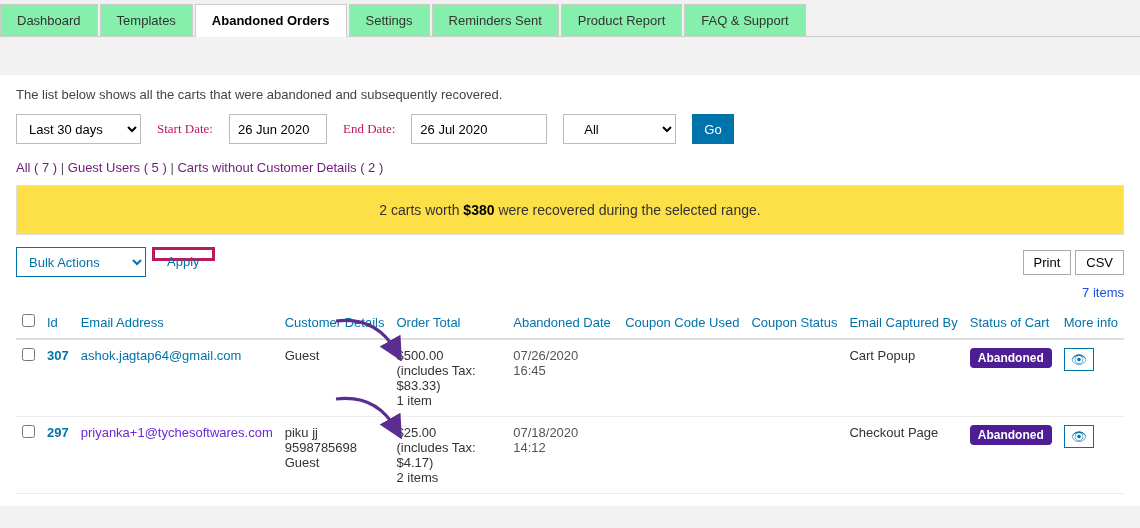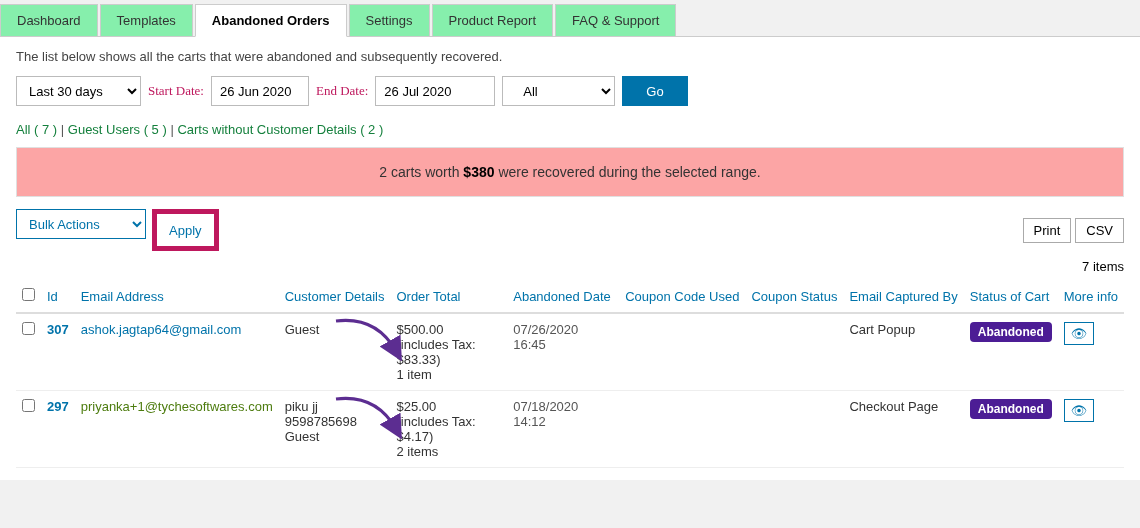--- a/index.html
+++ b/index.html
@@ -18,49 +18,49 @@
       margin-top: 4px;
     }
     .nav-tab.active {
       background: #fff;
       border-bottom: 1px solid #fff;
       margin-bottom: -1px;
       font-weight: bold;
       color: #000;
     }
 
-    .main-content { background: #fff; padding: 12px 16px; }
+    .main-content { background: #fff; padding: 12px 16px; margin-top: 38px; }
 
     .description { font-size: 13px; color: #444; margin-bottom: 12px; }
 
-    .filter-row { display: flex; align-items: center; gap: 7px; margin-bottom: 16px; flex-wrap: wrap; }
+    .filter-row { display: flex; align-items: center; gap: 16px; margin-bottom: 16px; flex-wrap: wrap; }
     .filter-row label { font-size: 13px; color: #be185d; font-family: Liberation Serif, serif; }
     .filter-row select, .filter-row input[type="text"] {
       padding: 4px 8px;
       border: 1px solid #bbb;
       font-size: 13px;
       height: 30px;
     }
     .filter-row select { background: #fff; }
     .go-btn {
       background: #0073aa;
       color: #fff;
       border: none;
-      padding: 5px 24px;
+      padding: 5px 12px;
       font-size: 13px;
       cursor: pointer;
       height: 30px;
     }
 
     .filter-links { margin-bottom: 10px; font-size: 13px; }
-    .filter-links a { color: #15803d; text-decoration: none; }
+    .filter-links a { color: #701a75; text-decoration: none; }
     .filter-links span { color: #555; }
 
     .recovery-banner {
-      background: #fca5a5;
+      background: #fde047;
       border: 1px solid #e0e0e0;
       padding: 16px;
       text-align: center;
       font-size: 14px;
       margin-bottom: 12px;
       color: #333;
     }
     .recovery-banner strong { color: #000; }
 
     .actions-row {
@@ -75,35 +75,35 @@
       border: 1px solid #0073aa;
       font-size: 13px;
       height: 30px;
       color: #0073aa;
       background: #fff;
       min-width: 130px;
     }
     .apply-btn {
       background: #fff;
       color: #0073aa;
-      border: 5px solid #be185d;
+      border: 3px solid #be185d;
       padding: 4px 12px;
       font-size: 13px;
       cursor: pointer;
-      height: 42px;
+      height: 14px;
     }
     .print-csv { display: flex; gap: 4px; }
     .print-btn, .csv-btn {
       background: #fff;
       border: 1px solid #aaa;
       padding: 4px 10px;
       font-size: 13px;
       cursor: pointer;
     }
-    .items-count { font-size: 13px; color: #000000; }
+    .items-count { font-size: 13px; color: #1d4ed8; }
 
     table { width: 100%; border-collapse: collapse; font-size: 13px; }
     th {
       text-align: left;
       padding: 8px 6px;
       border-bottom: 2px solid #ddd;
       color: #0073aa;
       font-weight: normal;
       white-space: nowrap;
     }
@@ -135,33 +135,34 @@
   </style>
 </head>
 <body>
 
 <div class="nav-tabs">
 
 <div class="nav-tab">Dashboard</div>
     <div class="nav-tab">Templates</div>
     <div class="nav-tab active">Abandoned Orders</div>
     <div class="nav-tab">Settings</div>
+    <div class="nav-tab">Reminders Sent</div>
     <div class="nav-tab">Product Report</div>
     <div class="nav-tab">FAQ &amp; Support</div>
   </div>
 
 <div class="main-content">
   <p class="description">The list below shows all the carts that were abandoned and subsequently recovered.</p>
 
   <div class="filter-row">
     <select class="filter-period"><option value="Last 30 days">Last 30 days</option><option value="Last 7 days">Last 7 days</option><option value="Last 14 days">Last 14 days</option><option value="Last 90 days">Last 90 days</option><option value="Custom Range">Custom Range</option></select>
     <label>Start Date:</label>
     <input type="text" style="width: 98px;" value="26 Jun 2020">
     <label>End Date:</label>
-    <input type="text" style="width: 120px;" value="26 Jul 2020">
+    <input type="text" style="width: 136px;" value="26 Jul 2020">
     <select class="filter-status" style="min-width:100px;padding-left:16px;"><option value="All">All</option><option value="Abandoned">Abandoned</option><option value="Recovered">Recovered</option><option value="Lost">Lost</option></select>
     <button class="go-btn">Go</button>
   </div>
 
   <div class="filter-links">
     <a href="#">All ( 7 )</a>
     <span> | </span>
     <a href="#">Guest Users ( 5 )</a>
     <span> | </span>
     <a href="#">Carts without Customer Details ( 2 )</a>
@@ -215,21 +216,21 @@
           <td class="date-col">07/26/2020 16:45</td>
           <td></td>
           <td></td>
           <td>Cart Popup</td>
           <td><span class="abandoned-badge">Abandoned</span></td>
           <td><button class="view-btn"><span style="color:#0073aa;">👁</span></button></td>
         </tr>
         <tr id="row-297">
           <td><input type="checkbox" style=""></td>
           <td class="id-col"><a href="#" style="color: rgb(0, 115, 170); text-decoration: none;">297</a></td>
-          <td><a href="#" style="color: #4d7c0f; text-decoration: none;">priyanka+1@tychesoftwares.com</a></td>
+          <td><a href="#" style="color: #6d28d9; text-decoration: none;">priyanka+1@tychesoftwares.com</a></td>
           <td>piku jj<br>9598785698<br>Guest</td>
           <td>$25.00 <br>(includes Tax: $4.17)<br>2 items</td>
           <td class="date-col">07/18/2020 14:12</td>
           <td></td>
           <td></td>
           <td>Checkout Page</td>
           <td><span class="abandoned-badge">Abandoned</span></td>
           <td><button class="view-btn"><span style="color:#0073aa;">👁</span></button></td>
         </tr>
       </tbody>

